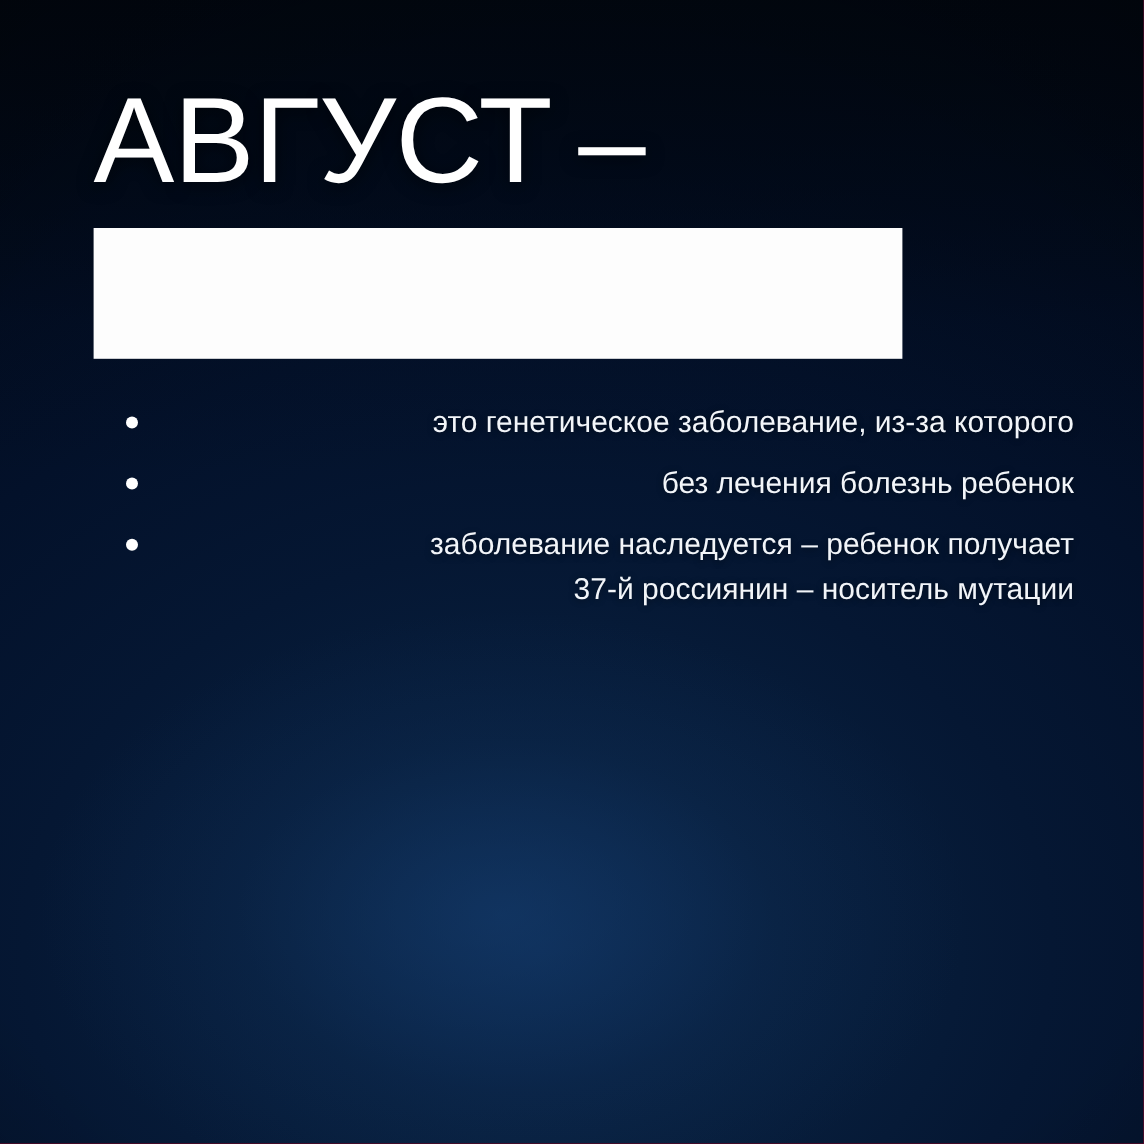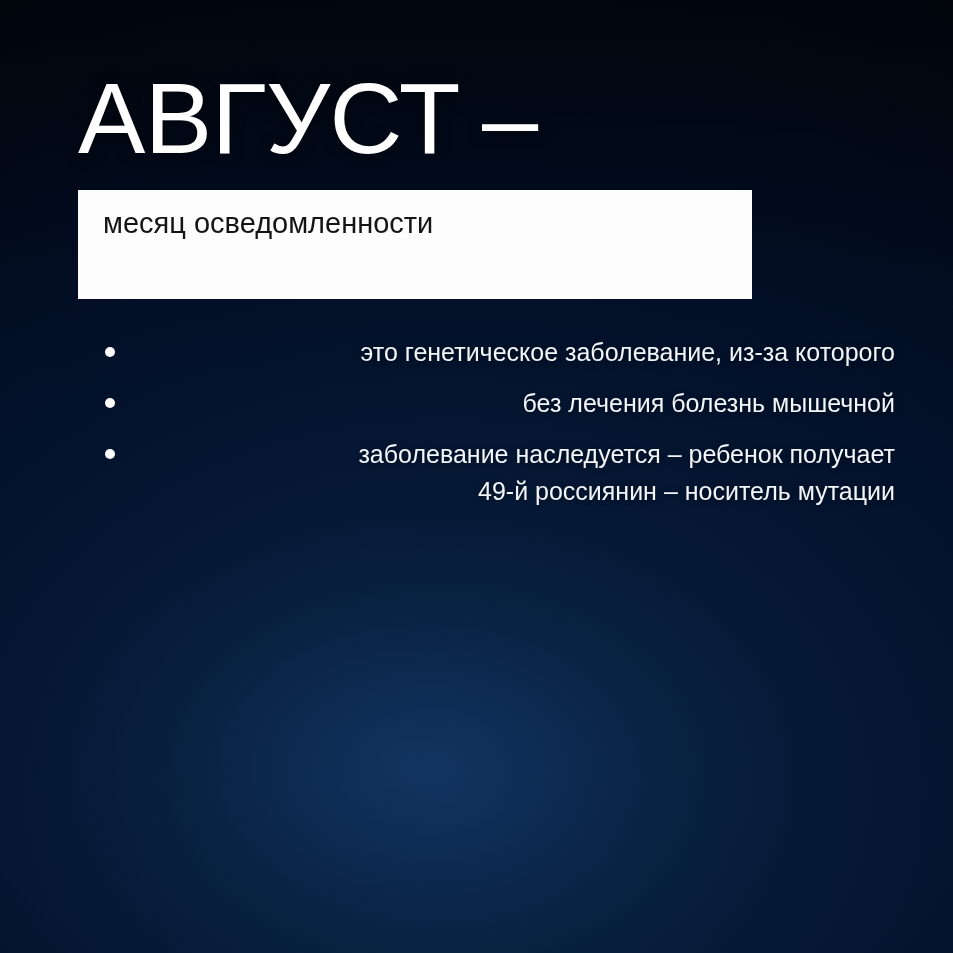--- a/index.html
+++ b/index.html
@@ -144,37 +144,36 @@
   <div class="bg-topshade"></div>
   <div class="bg-vignette"></div>
 
   <div class="content">
 
     <div class="headline">
       <span>АВГУСТ</span><span class="dash">–</span>
     </div>
 
     <div class="highlight-box">
-      <div class="highlight-line">месяц осведомленности</div>
     </div>
 
     <div class="bullets">
 
       <div class="bullet-item">
         <span class="bullet-dot"></span>
         <div class="bullet-line">это генетическое заболевание, из-за которого</div>
       </div>
 
       <div class="bullet-item">
         <span class="bullet-dot"></span>
-        <div class="bullet-line">без лечения болезнь мышечной</div>
+        <div class="bullet-line">без лечения болезнь ребенок</div>
       </div>
 
       <div class="bullet-item">
         <span class="bullet-dot"></span>
         <div class="bullet-line">заболевание наследуется – ребенок получает</div>
-        <div class="bullet-line">49-й россиянин – носитель мутации</div>
+        <div class="bullet-line">37-й россиянин – носитель мутации</div>
       </div>
 
     </div>
 
   </div>
 </div>
 
 </body></html>

